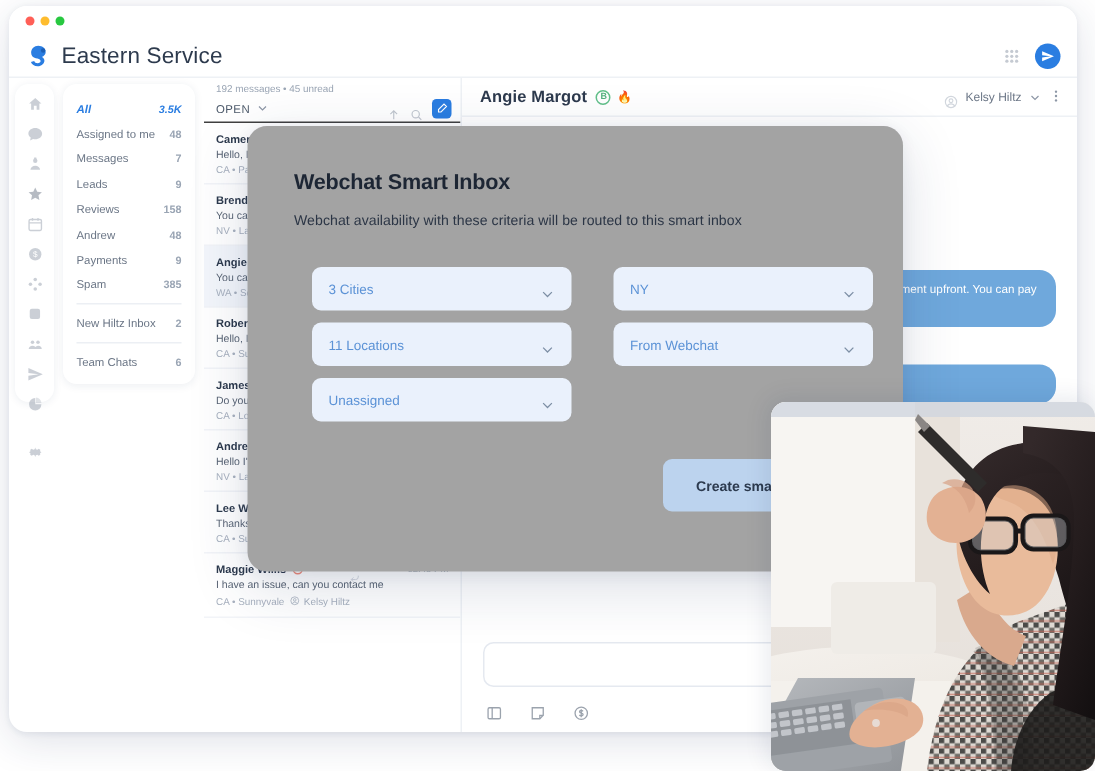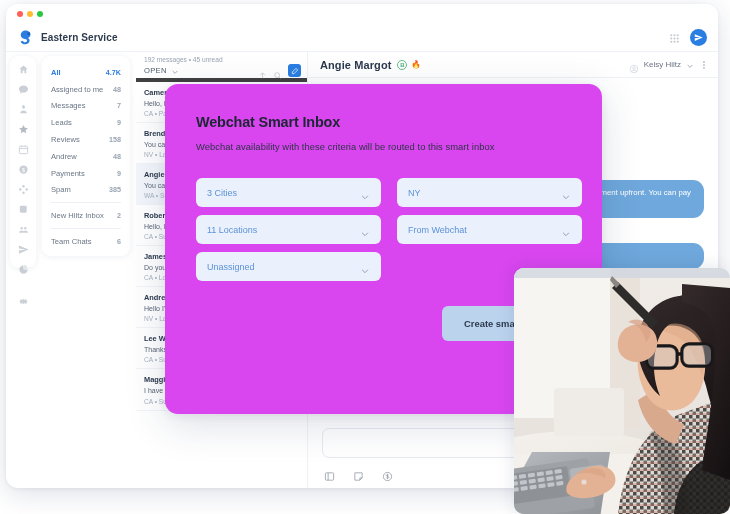--- a/index.html
+++ b/index.html
@@ -47,21 +47,21 @@
     display: flex; align-items: center;
     background: #ffffff;
     border-bottom: 1px solid #eef1f5;
   }
   .brand {
     display: flex; align-items: center; gap: 7px;
     padding-left: 11px;
   }
   .brand-logo { width: 17px; height: 17px; }
   .brand-name {
-    font-size: 10px; color: #2d3a4d; font-weight: 700;
+    font-size: 15px; color: #2d3a4d; font-weight: 400;
     letter-spacing: 0.1px;
   }
   .topbar-right {
     margin-left: auto; display: flex; align-items: center; gap: 9px;
     padding-right: 11px;
   }
   .grid-icon { width: 13px; height: 13px; opacity: .5; }
   .send-pill {
     width: 17px; height: 17px; border-radius: 50%;
     background: #2a7de1;
@@ -97,38 +97,38 @@
     box-shadow: 0 1px 6px rgba(30,50,90,0.08);
     padding: 8px 0 6px 0;
   }
   .filter-row {
     display: flex; align-items: center; justify-content: space-between;
     padding: 0 9px; height: 16.8px;
     font-size: 7.6px;
     color: #6b7686;
   }
   .filter-row.active .fl-label,
-  .filter-row.active .fl-count { color: #2a7de1; font-weight: 600; }
+  .filter-row.active .fl-count { color: #2a7de1; font-weight: 600; font-style: italic; }
   .fl-count { color: #9aa5b4; font-size: 7.2px; font-weight: bold; }
   .filter-div { height:1px; background:#eceff4; margin: 4px 9px; }
 
   
   .convlist {
     position: absolute; left: 130px; top: 48px;
     width: 172px; height: 436px;
     background: #ffffff;
     border-right: 1px solid #eef1f5;
     overflow: hidden;
   }
   .conv-header { padding: 4px 8px 0 8px; }
   .conv-count { font-size: 6.6px; color: #9aa5b4; }
   .conv-toolbar {
     display: flex; align-items: center; height: 19px;
     padding: 0 6px 0 8px; gap: 4px;
-    border-bottom: 4px solid #404040;
+    border-bottom: 1px solid #404040;
   }
   .open-label { font-size: 7.6px; color:#4d5a6b; letter-spacing:.3px; }
   .conv-toolbar .tb-right { margin-left:auto; display:flex; align-items:center; gap:6px; }
   .tb-ic { width:9px; height:9px; opacity:.55; }
   .compose-sq {
     width: 13px; height: 13px; border-radius: 3px;
     background: #2a7de1; display:flex; align-items:center; justify-content:center;
   }
 
   .conv-item {
@@ -195,22 +195,22 @@
   .compose-tools {
     position: absolute; left: 16px; bottom: 9px;
     display: flex; gap: 18px; align-items:center;
   }
   .ct-ic { width:11px; height:11px; opacity:.62; }
 
   
   .modal {
     position: absolute;
     left: 165px; top: 84px;
-    width: 437px; height: 330px;
-    background: #d946ef;
+    width: 437px; height: 297px;
+    background: #a3a3a3;
     border-radius: 13px;
     box-shadow: 0 10px 40px rgba(28,48,92,0.16), 0 2px 10px rgba(28,48,92,0.07);
     padding: 30px 31px 0 31px;
     z-index: 20;
   }
   .modal-title {
     font-size: 14.4px; font-weight: 700; color: #1d2634;
     letter-spacing: -0.15px;
   }
   .modal-sub {
@@ -224,20 +224,21 @@
     grid-template-columns: 185px 185px;
     gap: 8px 16px;
   }
   .select {
     height: 29px;
     background: #eaf1fc;
     border-radius: 6px;
     display: flex; align-items: center;
     padding: 0 11px;
     cursor: pointer;
+    margin-left: 12px;
   }
   .select-label { font-size: 9px; color: #5b92d6; }
   .chev { margin-left: auto; width: 10px; height: 10px; }
   .modal-actions { margin-top: 25px; display:flex; justify-content:flex-end; }
   .btn-primary {
     background: #bcd3ee;
     color: #2c3a4e;
     font-size: 9.4px; font-weight: 700;
     border: none; border-radius: 6px;
     padding: 12px 22px;
@@ -372,21 +373,21 @@
       <div class="rail-item">
         <svg width="11" height="11" viewBox="0 0 24 24" fill="#8d97a6">
             <path d="M12 8.4A3.6 3.6 0 1012 15.6 3.6 3.6 0 0012 8.4zm9 3.6l-2-1.4.3-2.4-2.3-1.3-1.9 1.5-2.2-.9L12 5l-.9 2.5-2.2.9L7 6.9 4.7 8.2 5 10.6 3 12l2 1.4-.3 2.4L7 17.1l1.9-1.5 2.2.9L12 19l.9-2.5 2.2-.9 1.9 1.5 2.3-1.3-.3-2.4z"></path>
           </svg>
       </div>
     </div>
 
     <div class="filters">
       <div class="filter-row active">
         <span class="fl-label">All</span>
-        <span class="fl-count">4.7K</span>
+        <span class="fl-count">3.5K</span>
       </div>
       <div class="filter-row">
         <span class="fl-label">Assigned to me</span>
         <span class="fl-count">48</span>
       </div>
       <div class="filter-row">
         <span class="fl-label">Messages</span>
         <span class="fl-count">7</span>
       </div>
       <div class="filter-row">

